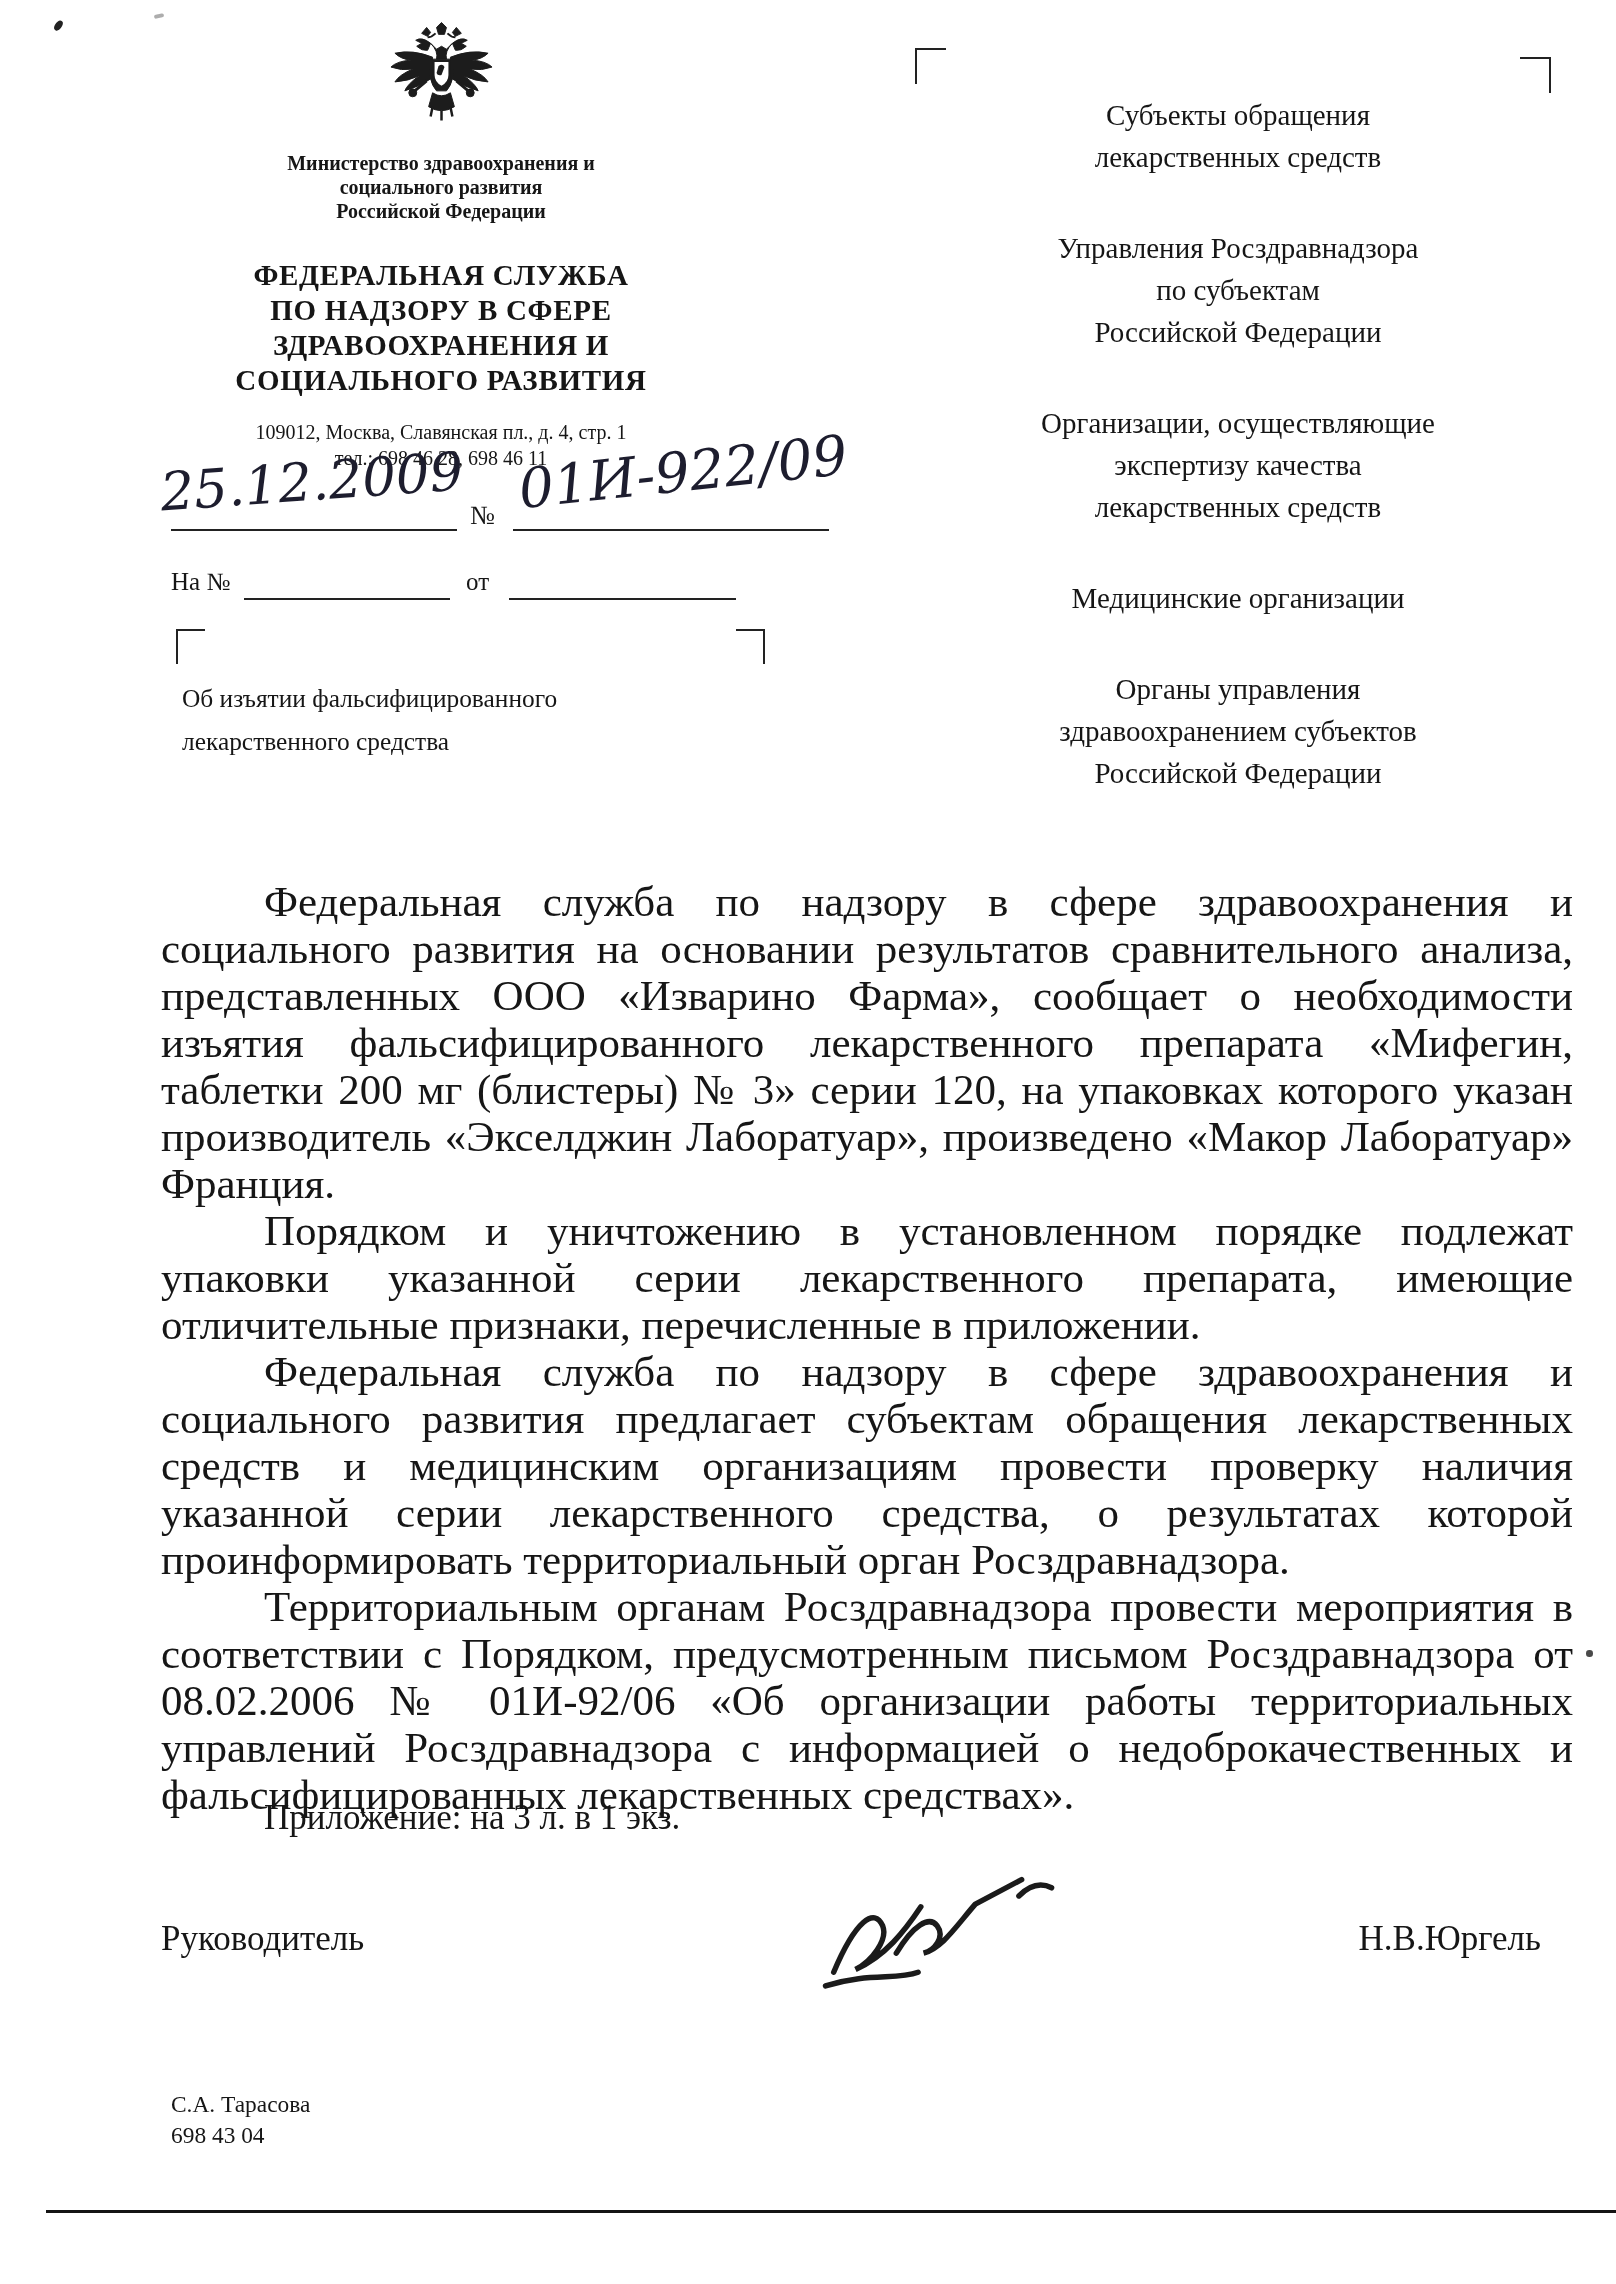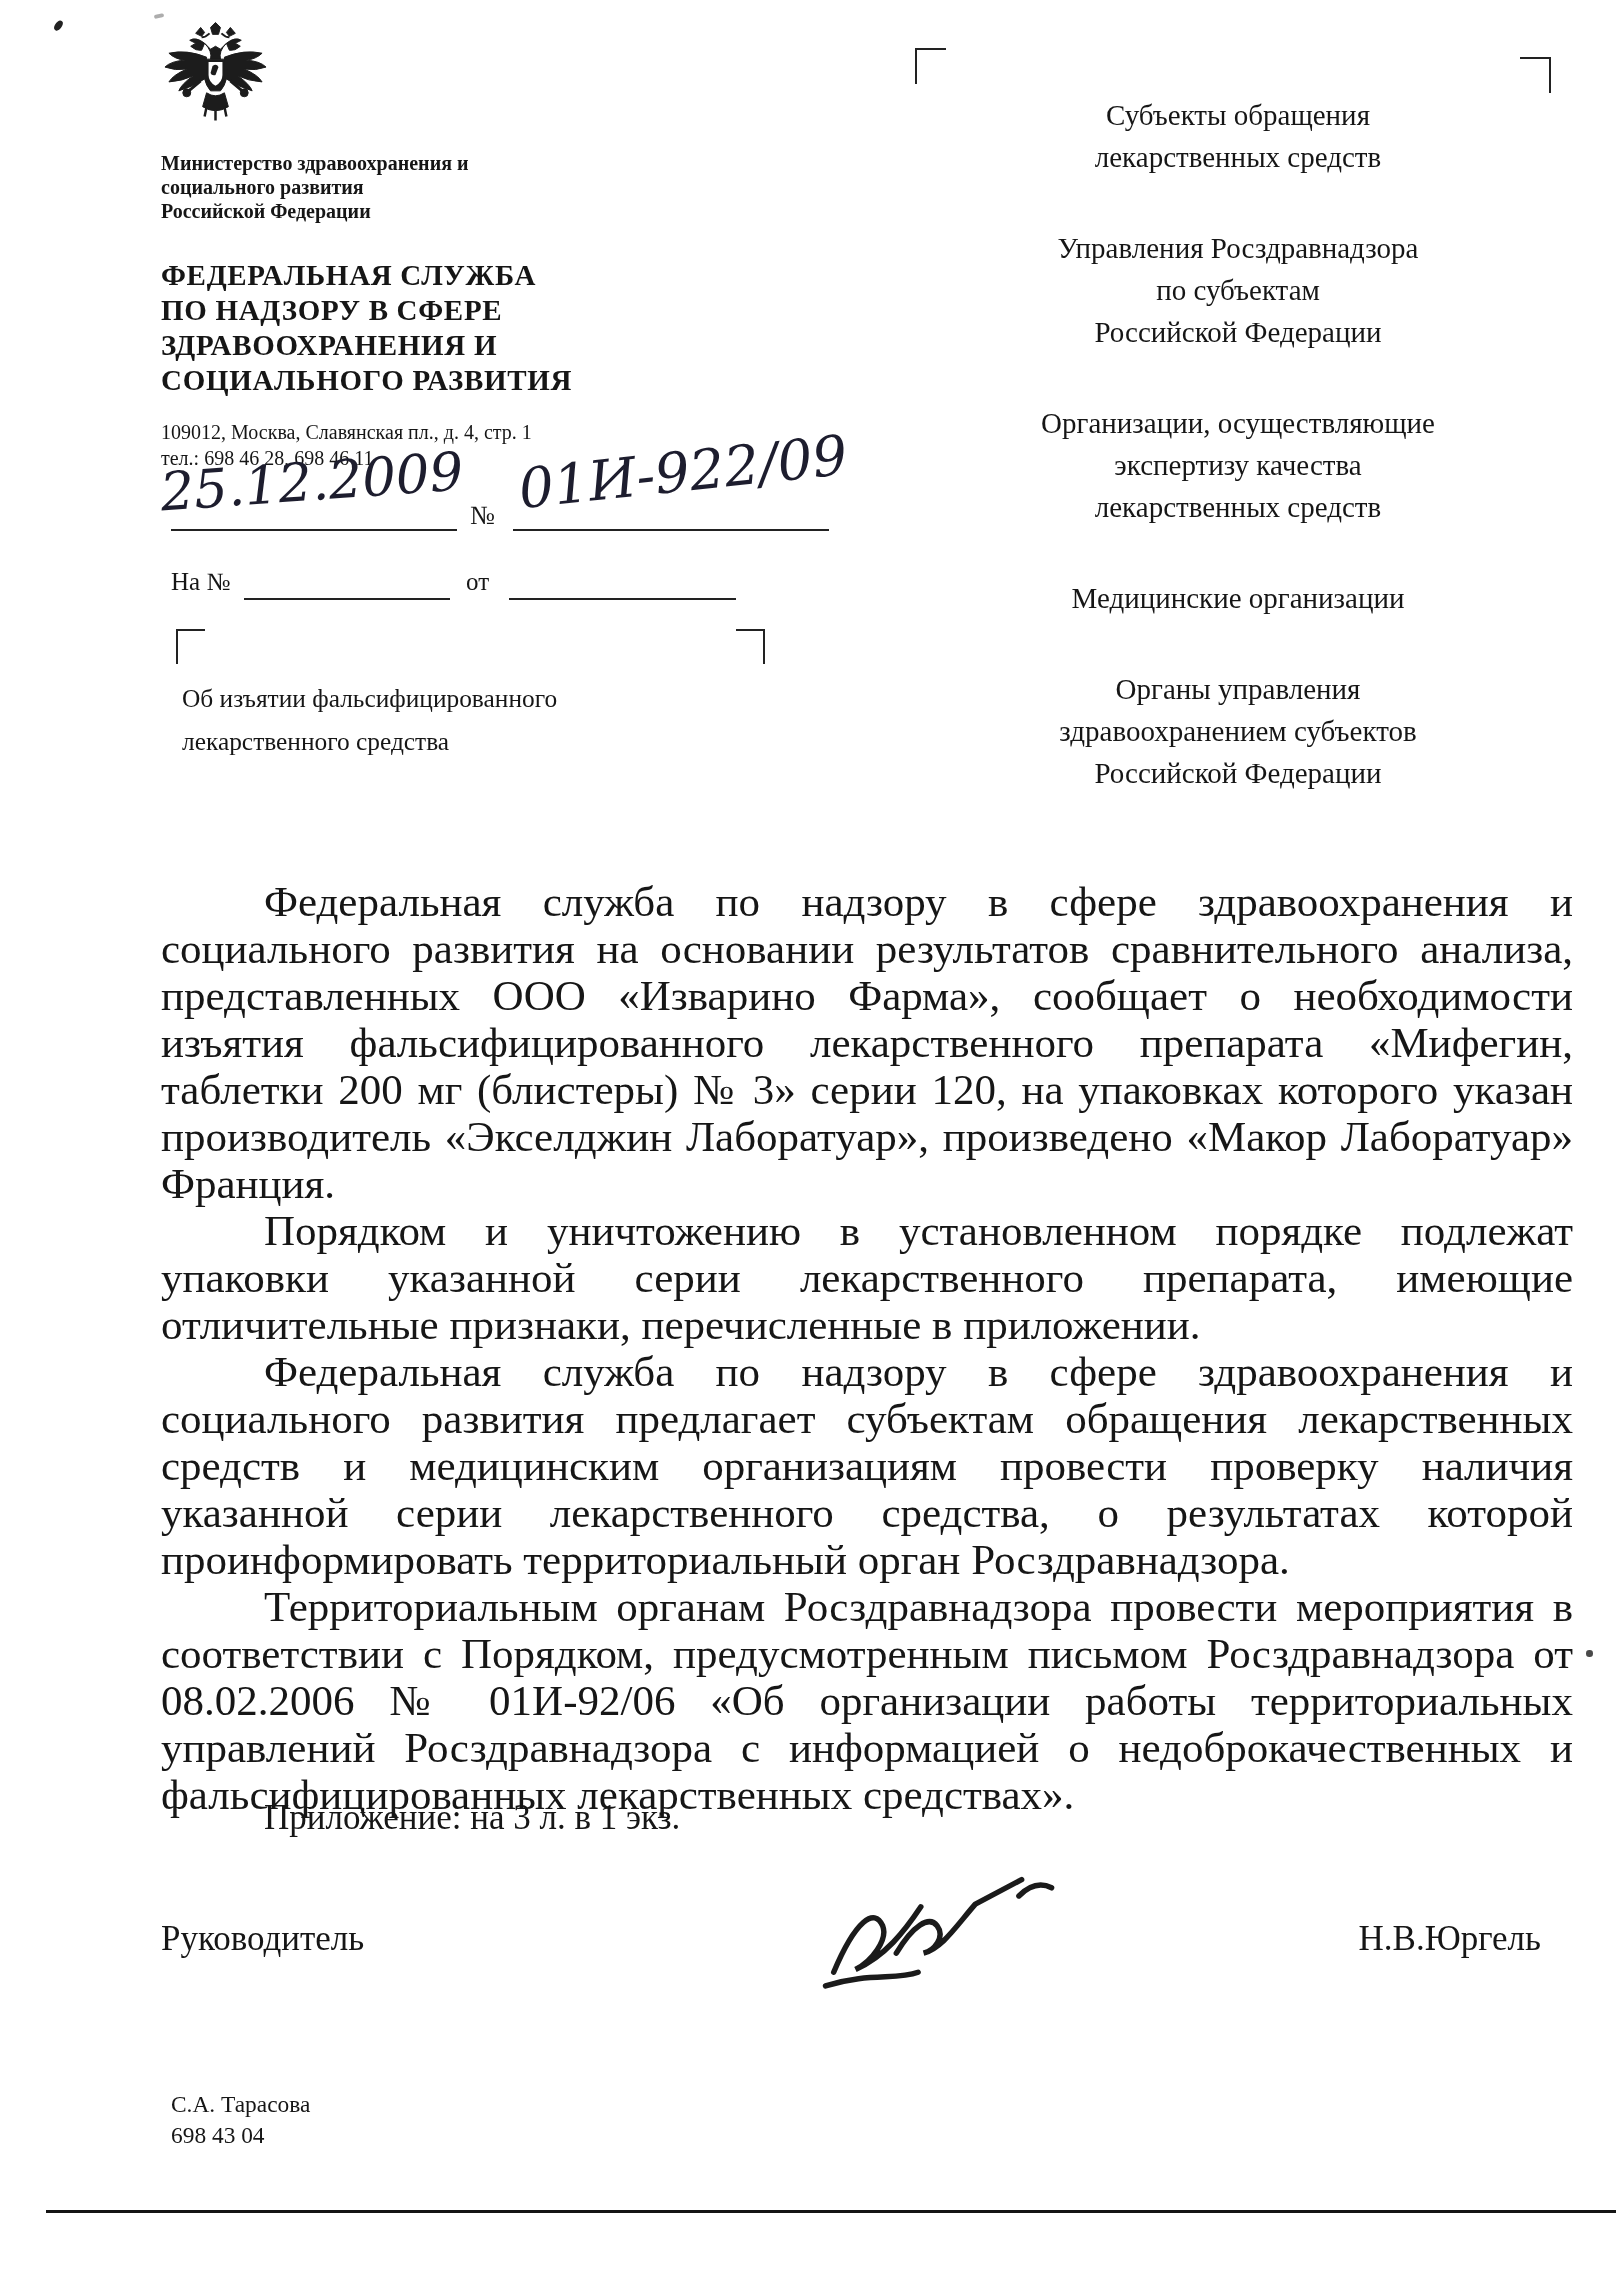--- a/index.html
+++ b/index.html
@@ -6,21 +6,21 @@
   .page {
     position: relative;
     width: 1617px; height: 2284px;
     background: #ffffff;
     font-family: "Liberation Serif", "DejaVu Serif", serif;
     color: #161616;
     overflow: hidden;
   }
 
   
-  .sender { position: absolute; left: 161px; top: 9px; width: 560px; text-align: left; }
+  .sender { position: absolute; left: 161px; top: 9px; width: 560px; text-align: center; }
   .emblem { display: inline-block; width: 109px; height: 130px; }
   .ministry { margin-top: 10.4px; font-size: 20px; line-height: 24px; font-weight: bold; }
   .service  { margin-top: 35px; font-size: 29px; line-height: 35px; font-weight: bold; letter-spacing: 0.7px; }
   .addr     { margin-top: 21px; font-size: 20px; line-height: 26px; }
 
   
   .u { position: absolute; border-bottom: 2px solid #222; }
   .u1 { left: 171px; top: 503px; width: 286px; height: 26px; }
   .u2 { left: 513px; top: 503px; width: 316px; height: 26px; }
   .numsign { position: absolute; left: 470px; top: 501px; font-size: 26px; }

